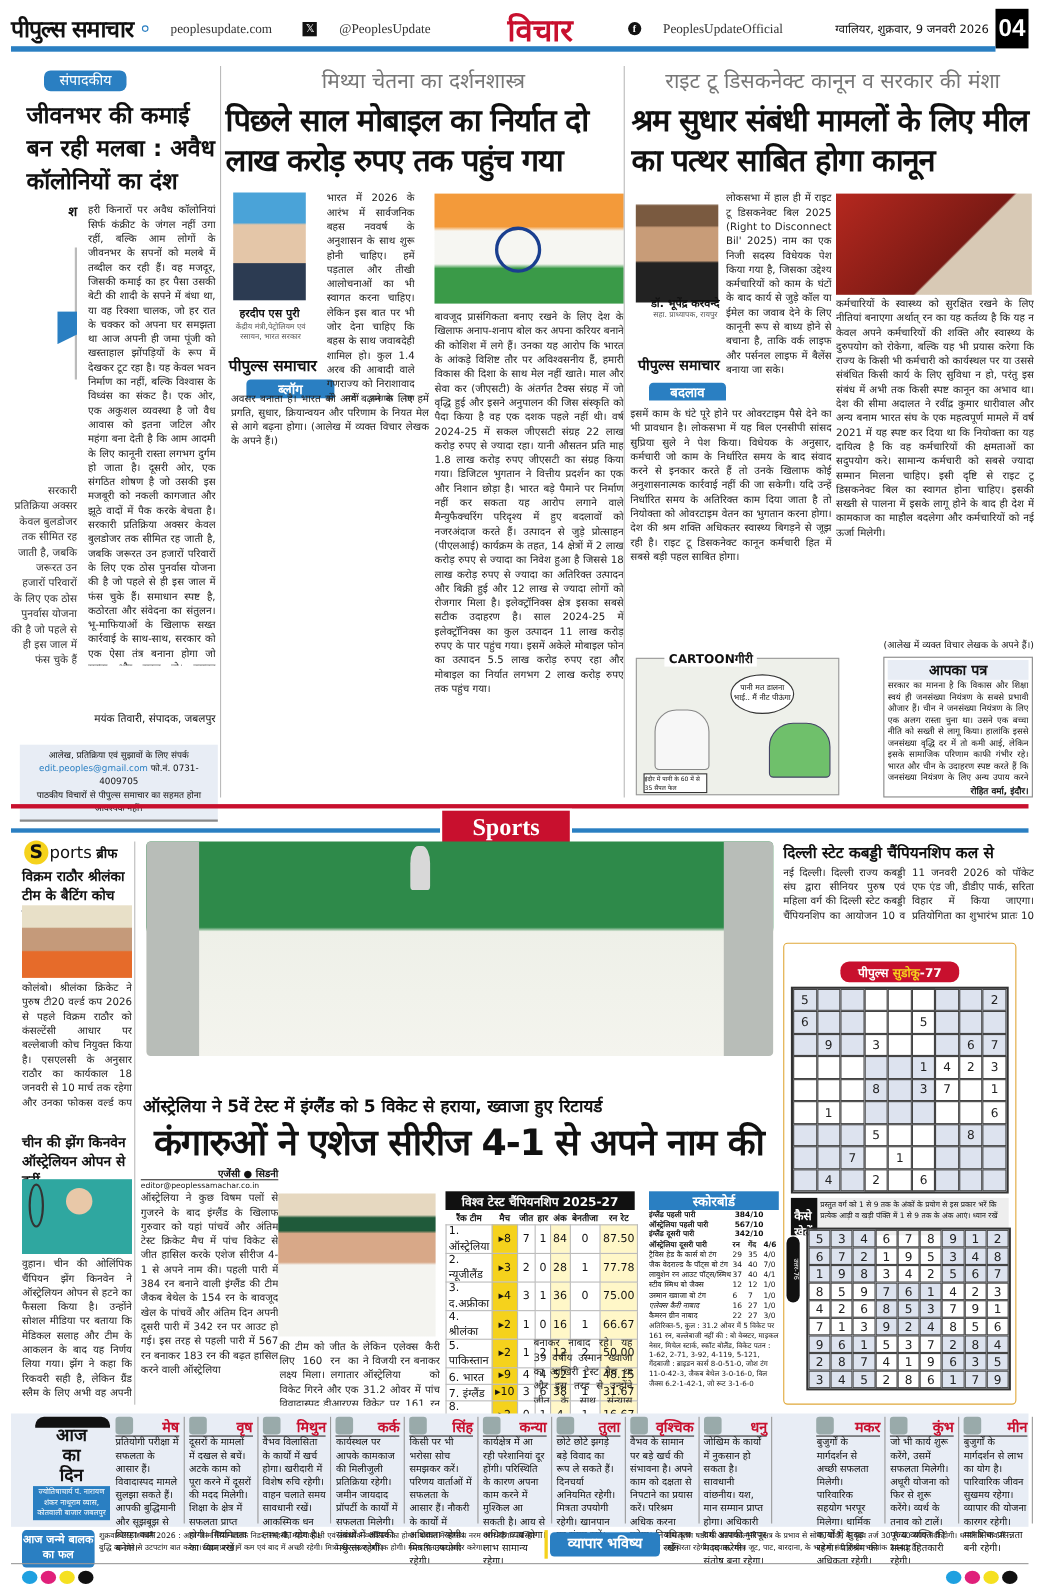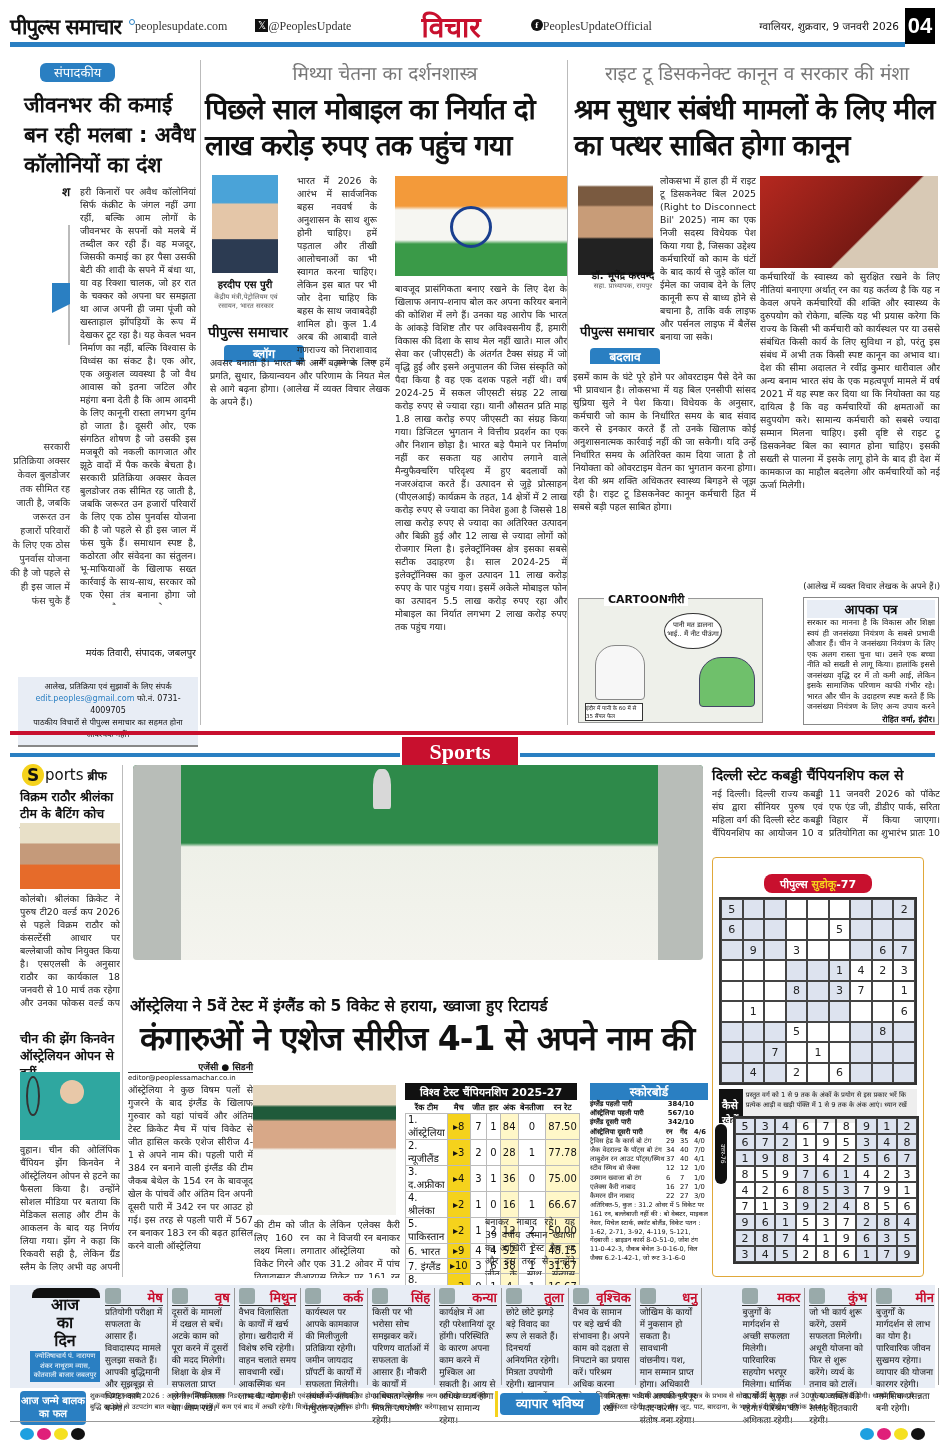--- a/index.html
+++ b/index.html
@@ -1,20 +1,20 @@
 <!DOCTYPE html>
 <html><head>
 <meta charset="utf-8">
 <style>
 *{box-sizing:border-box;margin:0;padding:0}
 body{width:945px;height:1445px;background:#fff;font-family:"DejaVu Sans",sans-serif;color:#111;overflow:hidden;position:relative}
 .abs{position:absolute}
 .masthead{left:10px;top:8px;width:925px;height:36px;display:flex;align-items:center}
 .logo{font-family:"DejaVu Serif",serif;font-weight:bold;font-size:21px;color:#111;letter-spacing:-1px}
-.small-link{font-family:"Liberation Serif",serif;font-size:12px;color:#333;margin-left:8px;display:flex;align-items:flex-start;gap:0}
+.small-link{font-family:"Liberation Serif",serif;font-size:12px;color:#333;margin-left:8px;display:flex;align-items:center;gap:20px}
 .dot-icon{display:inline-block;width:6px;height:6px;border-radius:50%;border:1px solid #2a7fc2}
 .x-icon{display:inline-block;width:13px;height:13px;background:#111;color:#fff;font-size:10px;line-height:13px;text-align:center;font-family:"DejaVu Sans",sans-serif}
 .fb-icon{display:inline-block;width:12px;height:12px;border-radius:50%;background:#111;color:#fff;font-size:9px;line-height:12px;text-align:center;font-weight:bold}
 .vichar{font-family:"DejaVu Serif",serif;font-weight:bold;font-size:28px;color:#c8102e}
 .page-no{background:#000;color:#fff;font-family:"Liberation Sans",sans-serif;font-weight:bold;font-size:22px;width:30px;height:36px;display:flex;align-items:center;justify-content:center}
 .mast-rule{left:10px;top:42px;width:895px;height:5px;background:#2a7fc2}
 .tag-pill{background:#2a7fc2;color:#fff;font-size:13px;padding:2px 14px;border-radius:6px}
 .kicker{font-size:19px;color:#777;text-align:center}
 .head-big{font-family:"DejaVu Sans",sans-serif;font-weight:bold;font-size:28px;line-height:36px;letter-spacing:-1px}
 .col-text{font-size:9.3px;line-height:13px;text-align:justify;color:#222}
@@ -298,21 +298,21 @@
         <span style="flex: 0 0 14px;">12</span>
         <span style="flex: 0 0 14px;">1/0</span>
       </div>
       <div style="display: flex;">
         <span style="flex: 1 1 0%;">उस्मान ख्वाजा बो टंग</span>
         <span style="flex: 0 0 14px;">6</span>
         <span style="flex: 0 0 14px;">7</span>
         <span style="flex: 0 0 14px;">1/0</span>
       </div>
       <div style="display: flex;">
-        <span style="flex: 1 1 0%;">एलेक्स कैरी नाबाद</span>
+        <span style="flex: 1 1 0%; font-style: italic;">एलेक्स कैरी नाबाद</span>
         <span style="flex: 0 0 14px;">16</span>
         <span style="flex: 0 0 14px;">27</span>
         <span style="flex: 0 0 14px;">1/0</span>
       </div>
       <div style="display: flex;">
         <span style="flex: 1 1 0%;">कैमरन ग्रीन नाबाद</span>
         <span style="flex: 0 0 14px;">22</span>
         <span style="flex: 0 0 14px;">27</span>
         <span style="flex: 0 0 14px;">3/0</span>
       </div>

